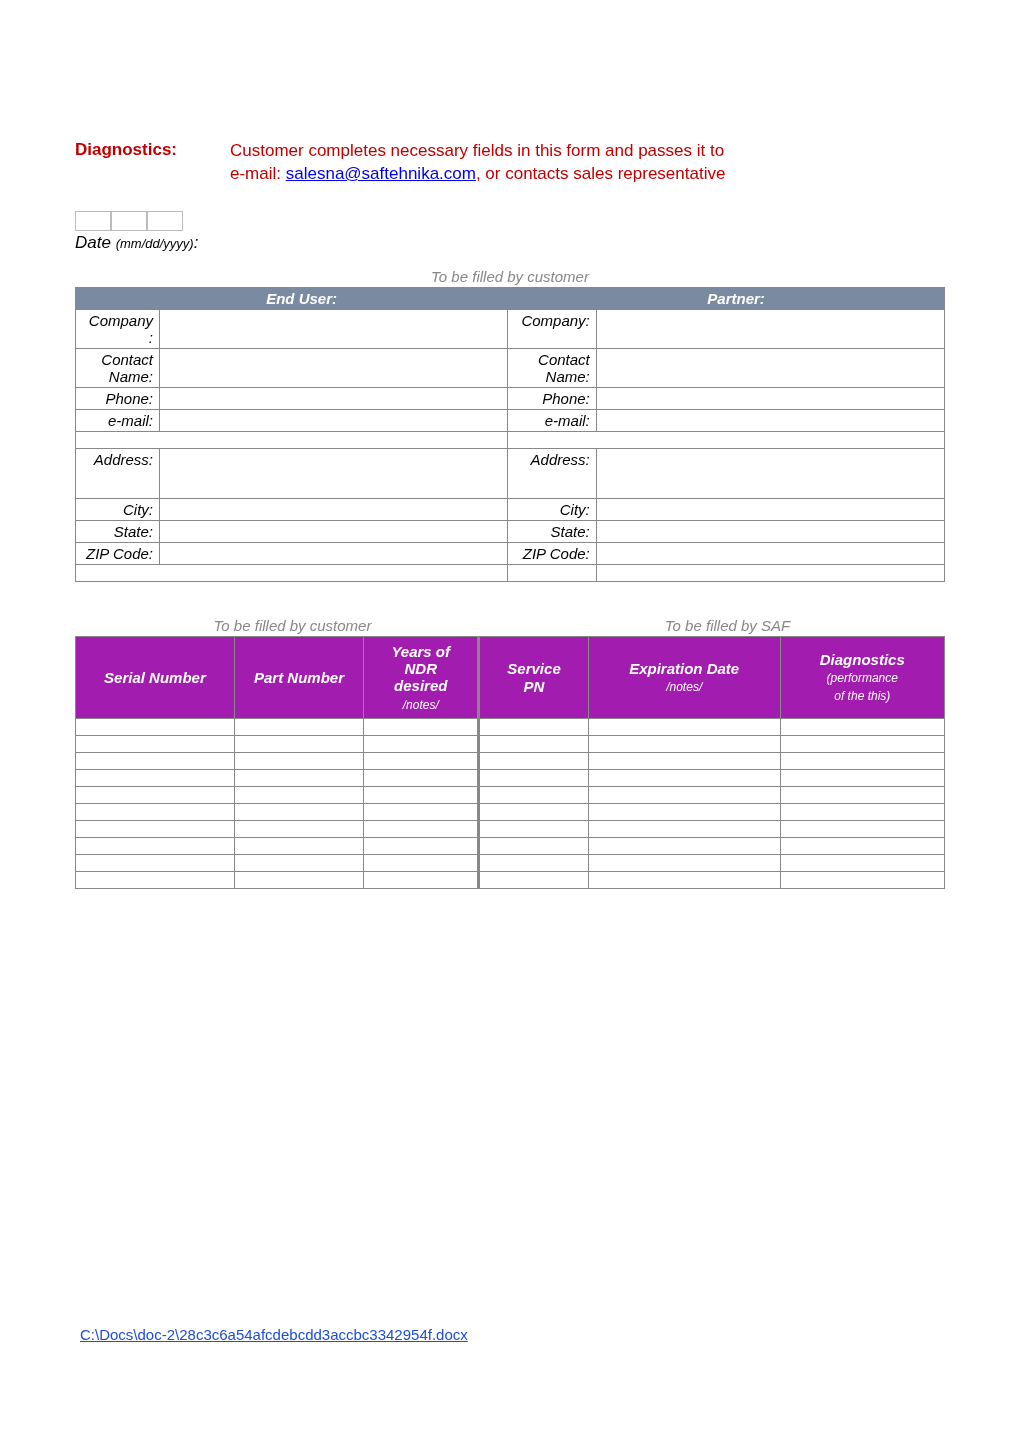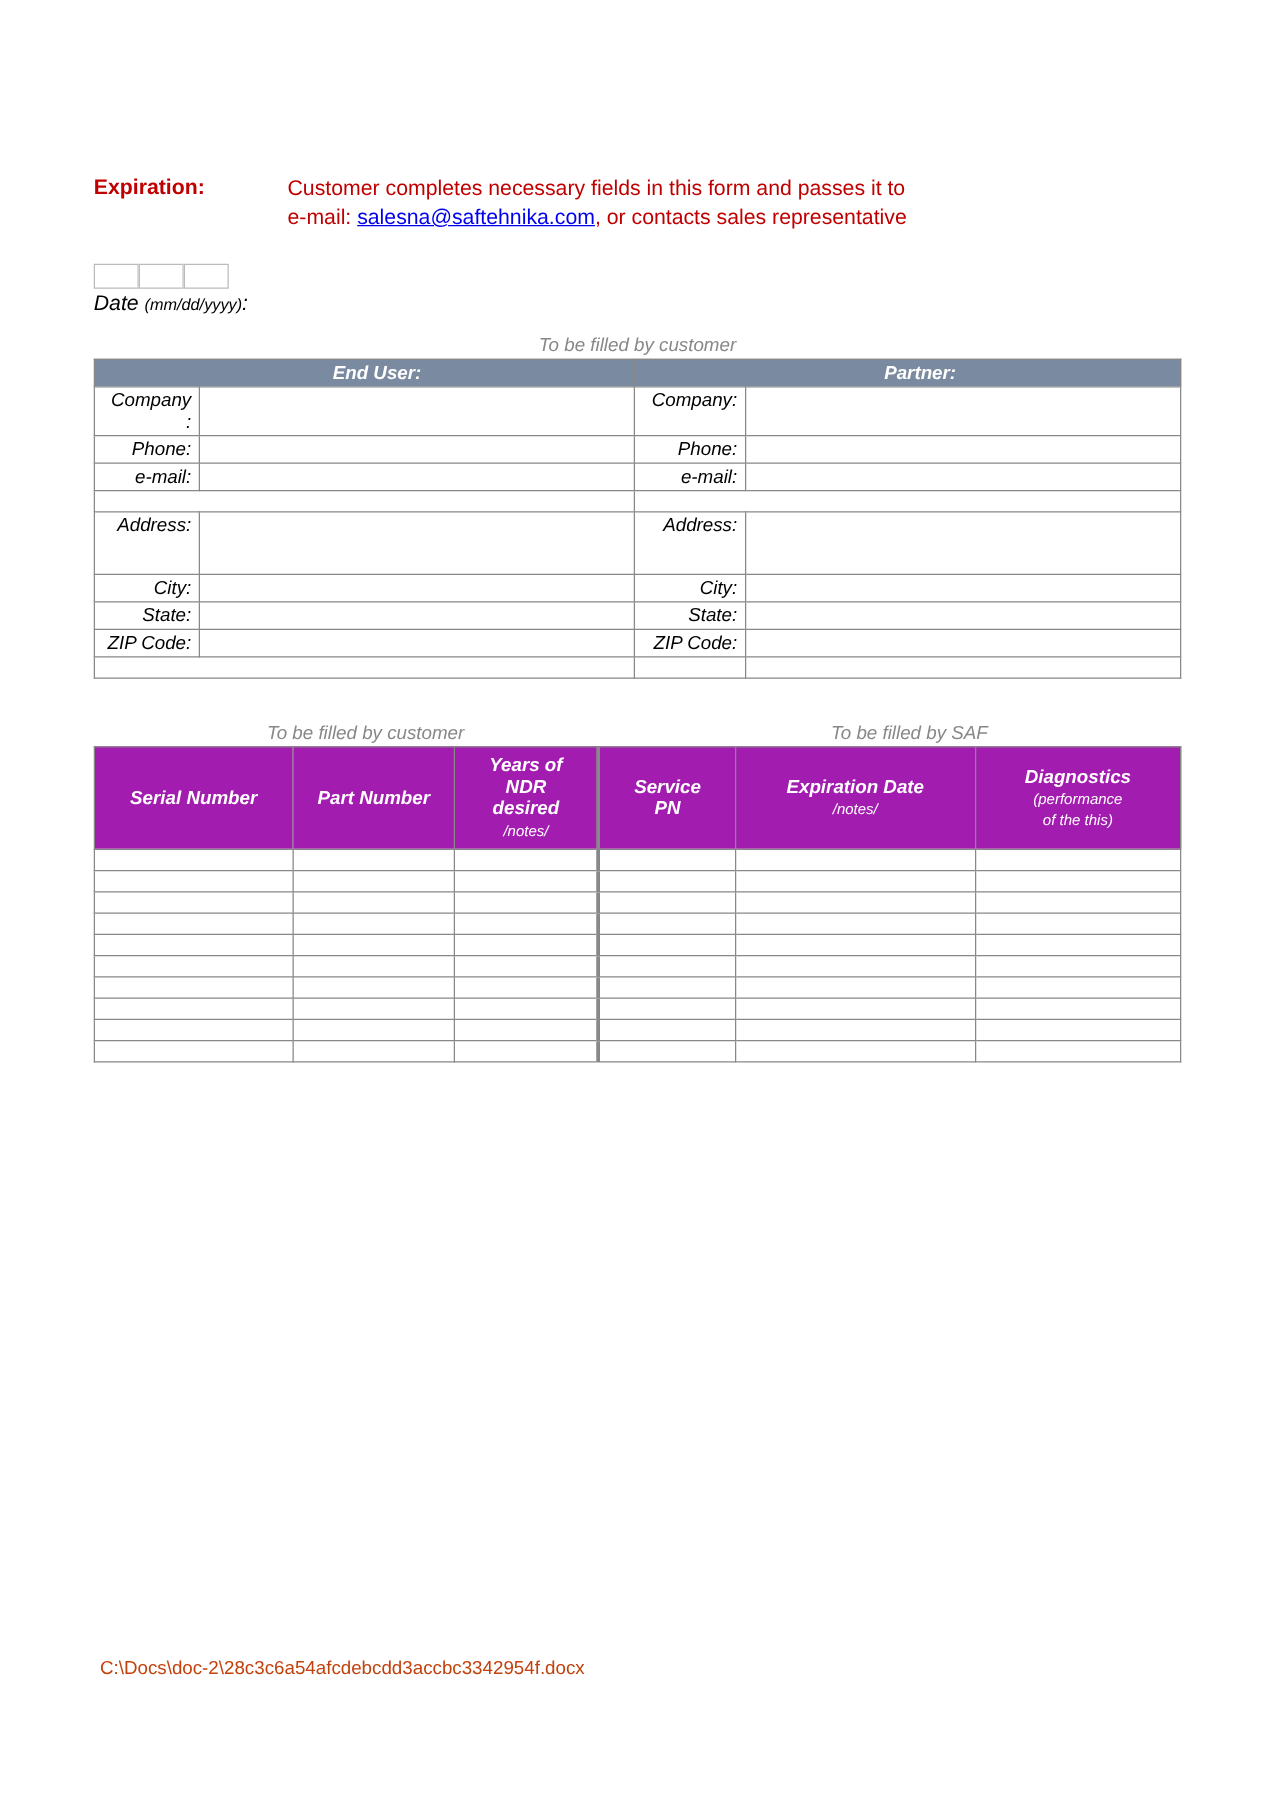--- a/index.html
+++ b/index.html
@@ -146,28 +146,29 @@
       font-weight: normal;
     }
     .items-table td {
       height: 17px;
     }
     .footer {
       position: absolute;
       bottom: 100px;
       left: 80px;
       font-size: 15px;
-      color: #c2410c;
+      color: #1d4ed8;
+      text-decoration: underline;
     }
   </style>
 </head>
 <body>
 
 <div class="instruction-row">
-  <div class="instruction-label">Expiration:</div>
+  <div class="instruction-label">Diagnostics:</div>
   <div class="instruction-text">
     <span>Customer completes necessary fields in this form and passes it to</span><br>
     <span>e-mail: </span><a href="#">salesna@saftehnika.com</a><span>, or contacts sales representative</span>
   </div>
 </div>
 
 <div class="date-fields">
   <input type="text" style="">
   <input type="text" style="">
   <input type="text" style="">
@@ -181,20 +182,26 @@
 <table class="contact-table">
   <tbody>
       <tr>
     <th colspan="2">End User:</th>
     <th colspan="2">Partner:</th>
   </tr>
   <tr>
     <td class="label-cell">Company :</td>
     <td class="value-cell"></td>
     <td class="label-cell">Company:</td>
+    <td class="value-cell"></td>
+  </tr>
+  <tr>
+    <td class="label-cell">Contact Name:</td>
+    <td class="value-cell"></td>
+    <td class="label-cell">Contact Name:</td>
     <td class="value-cell"></td>
   </tr>
   <tr>
     <td class="label-cell">Phone:</td>
     <td class="value-cell"></td>
     <td class="label-cell">Phone:</td>
     <td class="value-cell"></td>
   </tr>
   <tr>
     <td class="label-cell">e-mail:</td>

